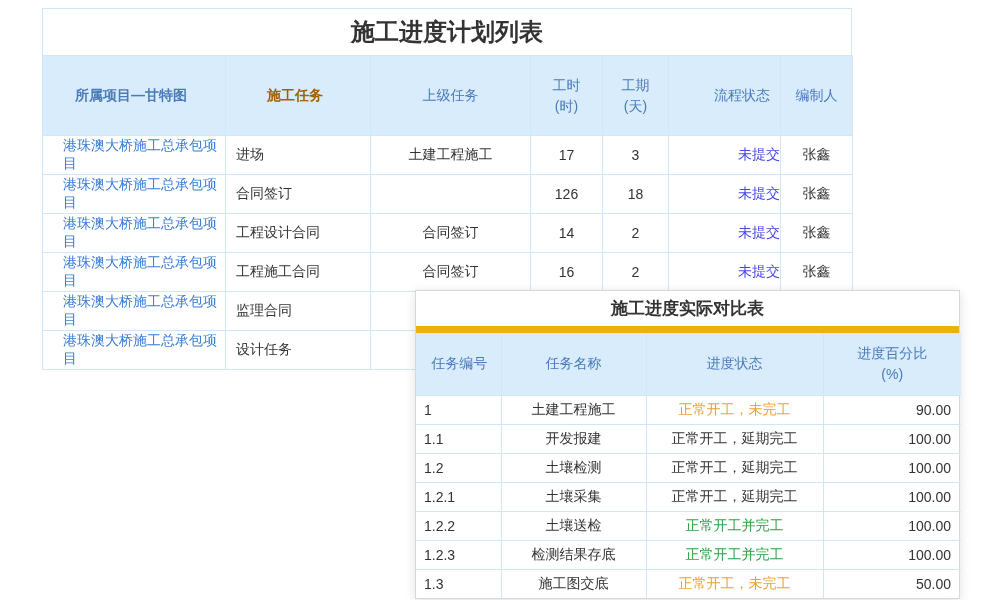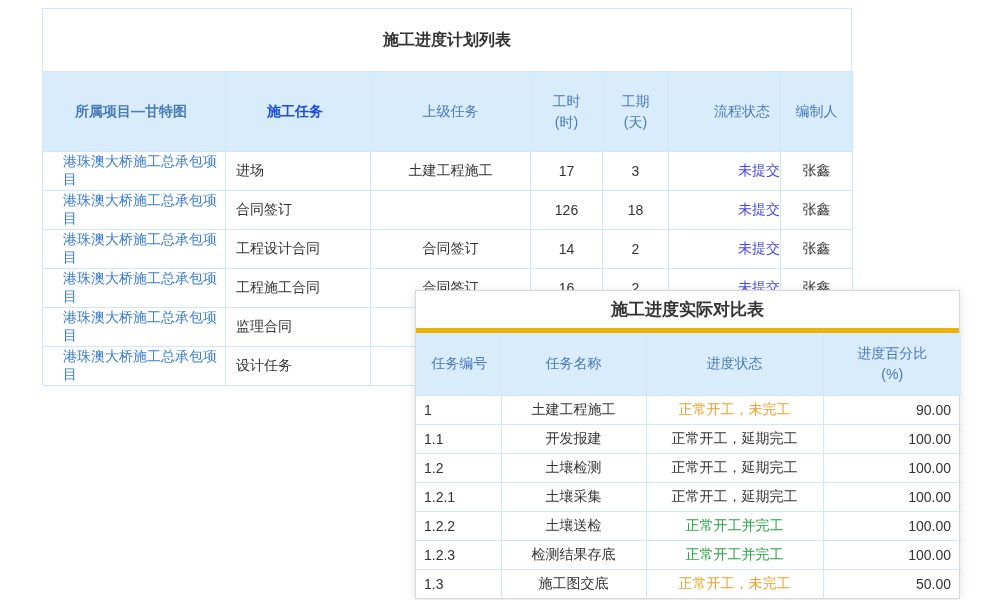--- a/index.html
+++ b/index.html
@@ -9,21 +9,21 @@
 
   .panel { position: absolute; background: #fff; }
   .panel-title {
     display: flex; align-items: center; justify-content: center;
     font-weight: bold; color: #333;
   }
 
   
   .plan-panel { left: 42px; top: 8px; width: 810px; z-index: 1; }
   .plan-panel .panel-title {
-    height: 63px; font-size: 16px;
+    height: 47px; font-size: 24px;
     border: 1px solid #cfe7f9; border-bottom: none;
   }
   table { border-collapse: collapse; table-layout: fixed; width: 100%; }
   th, td { border: 1px solid #cfe7f9; font-size: 14px; color: #333; overflow: hidden; }
   thead th { background: #d8ecfb; font-weight: normal; line-height: 1.5; padding: 4px 10px; }
 
   .plan-table thead th { height: 80px; }
   .plan-table tbody td { height: 39px; }
   .plan-table .t1c0 { width: 183px; text-align: left; padding-left: 20px; }
   .plan-table .t1c1 { width: 145px; text-align: left; padding-left: 10px; }
@@ -37,21 +37,21 @@
   .link { cursor: pointer; }
   .status-link { cursor: pointer; }
 
   
   .compare-panel {
     left: 415px; top: 290px; width: 545px; z-index: 5;
     border: 1px solid #d8d8d8; box-shadow: 0 2px 10px rgba(0,0,0,0.12);
   }
   .compare-panel .panel-title {
     height: 42px; font-size: 17px;
-    border-bottom: 5px solid #eab308;
+    border-bottom: 7px solid #eab308;
   }
   .compare-table { border-style: hidden; }
   .compare-table thead th { height: 62px; }
   .compare-table tbody td { height: 29px; }
   .compare-table .t2c0 { width: 85px;  text-align: left; padding-left: 8px; }
   .compare-table .t2c1 { width: 145px; text-align: center; }
   .compare-table .t2c2 { width: 177px; text-align: center; }
   .compare-table .t2c3 { width: 138px; text-align: right; padding-right: 10px; }
   .compare-table thead .t2c0 { text-align: center; padding-left: 12px; }
   .compare-table thead .t2c3 { text-align: center; padding: 4px 26px; }
@@ -70,21 +70,21 @@
 <body>
 
 <div class="stage">
 
   <div class="panel plan-panel">
     <div class="panel-title">施工进度计划列表</div>
     <table class="plan-table">
       <thead>
         <tr>
           <th class="t1c0" style="color: rgb(74, 122, 184);">所属项目—甘特图</th>
-          <th class="t1c1" style="color: #1d4ed8;">施工任务</th>
+          <th class="t1c1" style="color: #a16207;">施工任务</th>
           <th class="t1c2" style="color: rgb(74, 122, 184);">上级任务</th>
           <th class="t1c3" style="color: rgb(74, 122, 184);">工时(时)</th>
           <th class="t1c4" style="color: rgb(74, 122, 184);">工期(天)</th>
           <th class="t1c5" style="color: rgb(74, 122, 184);">流程状态</th>
           <th class="t1c6" style="color: rgb(74, 122, 184);">编制人</th>
         </tr>
       </thead>
       <tbody>
         <tr>
           <td class="t1c0"><span class="link" style="color: rgb(58, 123, 213);">港珠澳大桥施工总承包项目</span></td>

